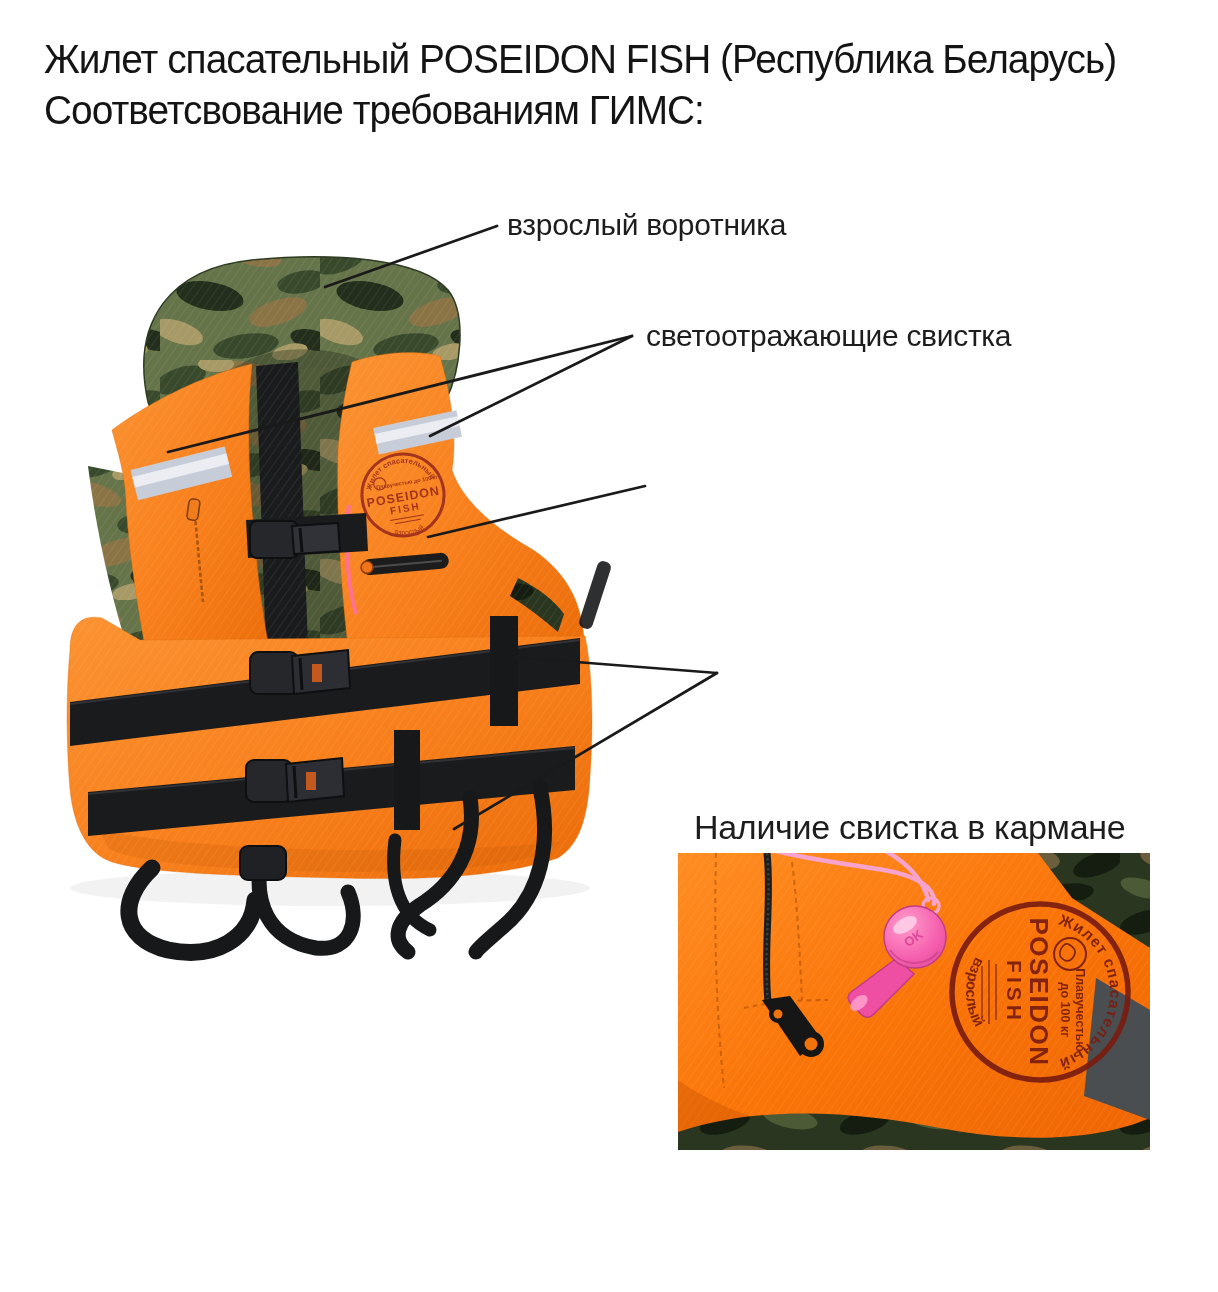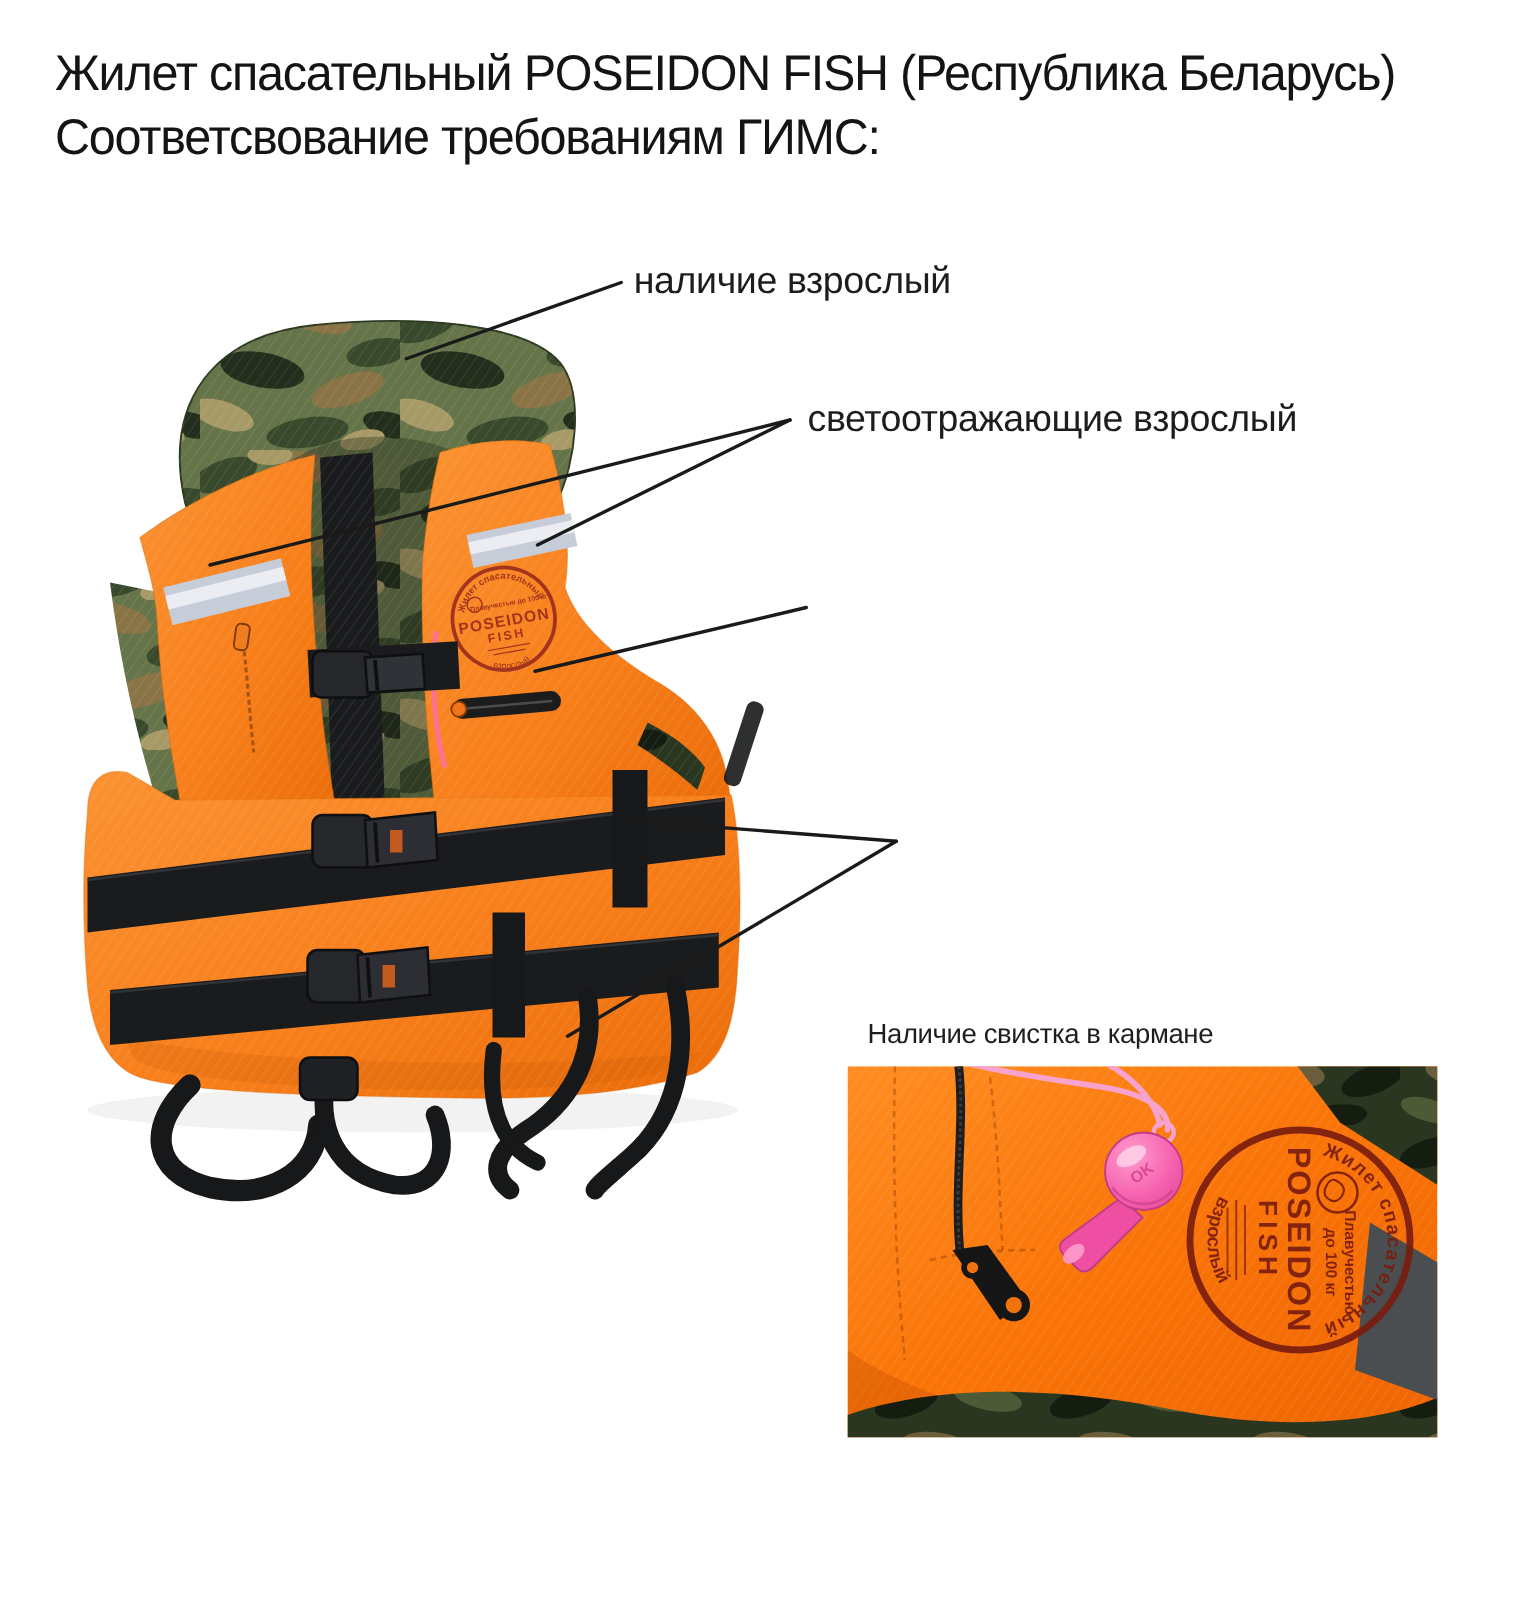--- a/index.html
+++ b/index.html
@@ -3,21 +3,21 @@
 <meta charset="utf-8">
 <style>
   html,body{margin:0;padding:0;background:#ffffff;}
   .page{position:relative;width:1218px;height:1292px;background:#ffffff;overflow:hidden;
         font-family:"Liberation Sans", sans-serif;color:#1b1b1b;}
   .title{position:absolute;left:44px;top:34px;font-size:40px;line-height:51px;
          letter-spacing:-1px;color:#141414;transform:scaleX(.97);transform-origin:left top;
          white-space:nowrap;}
   .callout{position:absolute;font-size:30px;line-height:42px;letter-spacing:-.3px;
            color:#1d1d1d;white-space:nowrap;}
-  .callout.heading{font-size:22px;}
+  .callout.heading{font-size:34px;}
   #label-collar{left:507px;top:204px;}
   #label-reflective{left:646px;top:315px;}
   #label-orange{left:657px;top:470px;}
   #label-straps{left:727px;top:646px;}
   #label-whistle{left:694px;top:806px;}
   svg{position:absolute;left:0;top:0;}
   svg text{font-family:"Liberation Sans", sans-serif;}
 </style>
 </head>
 <body>
@@ -256,17 +256,17 @@
     <g stroke="#1a1a1a" stroke-width="2.7" stroke-linecap="round">
       <line x1="325" y1="287" x2="497" y2="226"></line>
       <line x1="632" y1="336" x2="430" y2="436"></line>
       <line x1="632" y1="336" x2="168" y2="452"></line>
       <line x1="645" y1="486" x2="428" y2="537"></line>
       <line x1="717" y1="673" x2="512" y2="657"></line>
       <line x1="717" y1="673" x2="454" y2="829"></line>
     </g>
   </svg>
 
-  <div class="callout" id="label-collar">наличие взрослый</div>
-  <div class="callout" id="label-reflective">светоотражающие взрослый</div>
+  <div class="callout" id="label-collar">взрослый воротника</div>
+  <div class="callout" id="label-reflective">светоотражающие свистка</div>
   <div class="callout heading" id="label-whistle">Наличие свистка в кармане</div>
 
 </div>
 
 </body></html>

